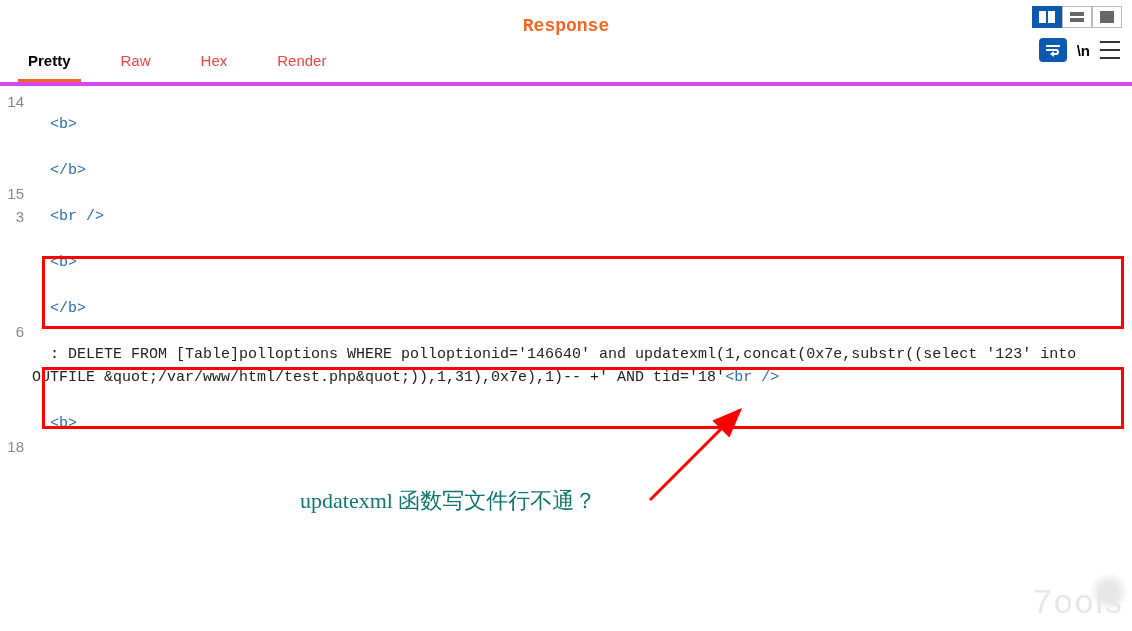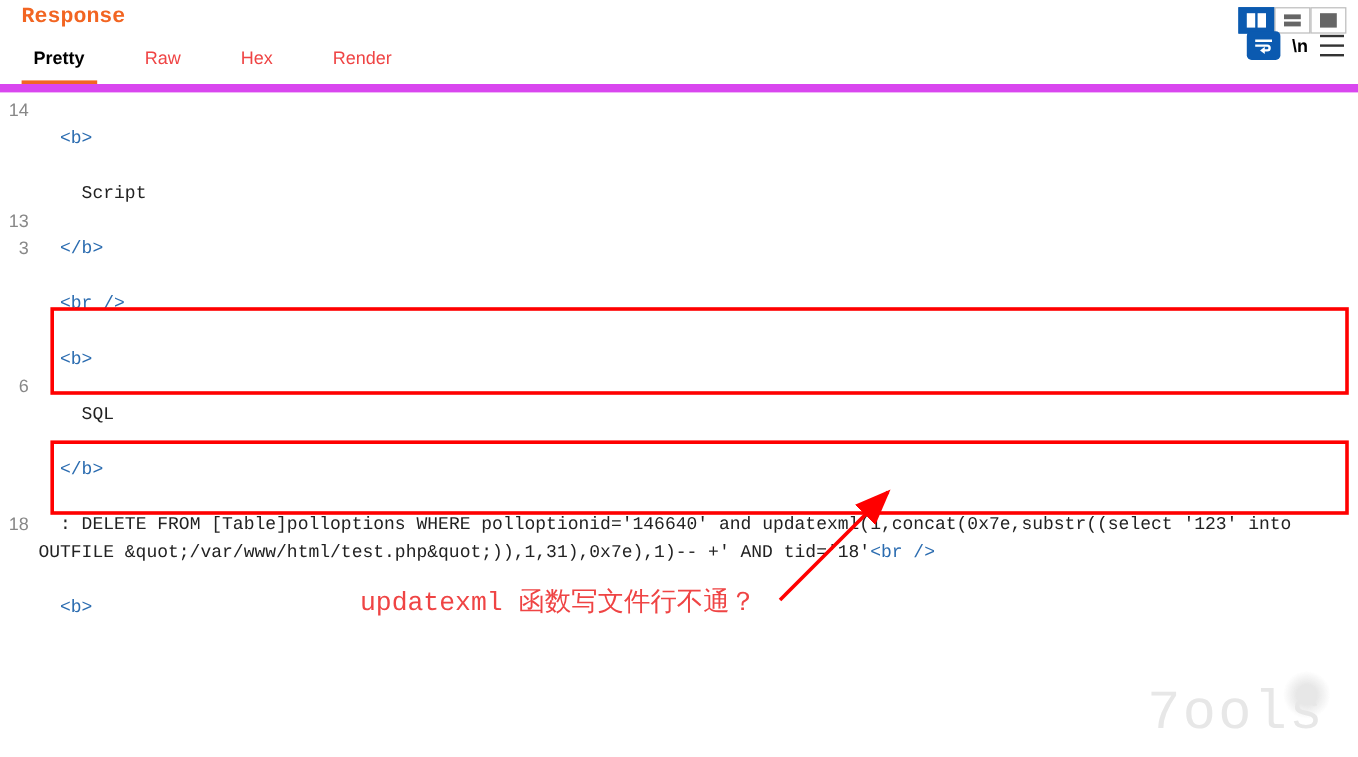--- a/index.html
+++ b/index.html
@@ -6,32 +6,33 @@
 body {
   font-family: Consolas, Monaco, "Courier New", monospace;
   font-size: 14px;
   background: #fff;
   width: 1132px;
   height: 631px;
   overflow: hidden;
   position: relative;
 }
 .header {
-  padding: 4px 18px 0 18px;
+  padding: 16px 18px 0 18px;
+  text-align: center;
 }
 .title {
   font-size: 18px;
   color: #f26522;
   font-weight: bold;
 }
 .tabbar {
   display: flex;
   align-items: center;
   padding: 10px 0 0 18px;
-  border-bottom: 7px solid #d946ef;
+  border-bottom: 4px solid #d946ef;
   position: relative;
 }
 .tab {
   padding: 6px 10px 10px 10px;
   margin-right: 30px;
   font-family: Arial, sans-serif;
   font-size: 15px;
   color: #ef4444;
   cursor: pointer;
   border-bottom: 3px solid transparent;
@@ -120,40 +121,40 @@
   position: absolute;
   border: 3px solid red;
   left: 42px;
   top: 367px;
   width: 1082px;
   height: 62px;
   pointer-events: none;
 }
 .annotation {
   position: absolute;
-  color: #ef4444;
+  color: #0f766e;
   font-size: 22px;
-  font-family: Liberation Mono, monospace;
+  font-family: Liberation Serif, serif;
   left: 300px;
   top: 486px;
   text-align: center;
 }
 .arrow {
   position: absolute;
   left: 310px;
   top: 385px;
   pointer-events: none;
 }
 .watermark {
   position: absolute;
-  right: 28px;
+  right: 8px;
   bottom: 10px;
-  font-size: 46px;
+  font-size: 34px;
   color: #ddd;
-  font-family: Liberation Mono, monospace;
+  font-family: Liberation Sans, sans-serif;
   opacity: 0.7;
   user-select: none;
   letter-spacing: 2px;
 }
 .watermark .spot {
   position: absolute;
   right: -5px;
   top: -10px;
   width: 40px;
   height: 40px;
@@ -203,46 +204,44 @@
       </div>
   </div>
 </div>
 
 <div class="code-area">
   <div class="gutter">
     <div>14</div>
     <div></div>
     <div></div>
     <div></div>
-    <div>13</div>
+    <div>15</div>
     <div>3</div>
     <div></div>
     <div></div>
     <div></div>
     <div></div>
     <div>6</div>
     <div></div>
     <div></div>
     <div></div>
     <div></div>
     <div>18</div>
     <div></div>
     <div></div>
     <div></div>
     <div></div>
     <div></div>
     <div></div>
   </div>
   <div class="code">
 <div class="codeline">  <span class="tag">&lt;b&gt;</span></div>
-<div class="codeline">    <span>Script</span></div>
 <div class="codeline">  <span class="tag">&lt;/b&gt;</span></div>
 <div class="codeline">  <span class="tag">&lt;br /&gt;</span></div>
 <div class="codeline">  <span class="tag">&lt;b&gt;</span></div>
-<div class="codeline">    <span>SQL</span></div>
 <div class="codeline">  <span class="tag">&lt;/b&gt;</span></div>
 <div class="codeline" style="padding-left:0">  <span>: DELETE FROM [Table]polloptions WHERE polloptionid='146640' and updatexml(1,concat(0x7e,substr((select '123' into OUTFILE &amp;quot;/var/www/html/test.php&amp;quot;)),1,31),0x7e),1)-- +' AND tid='18'</span><span class="tag">&lt;br /&gt;</span></div>
 <div class="codeline">  <span class="tag">&lt;b&gt;</span></div>
 
 
 
 
 
 
 

